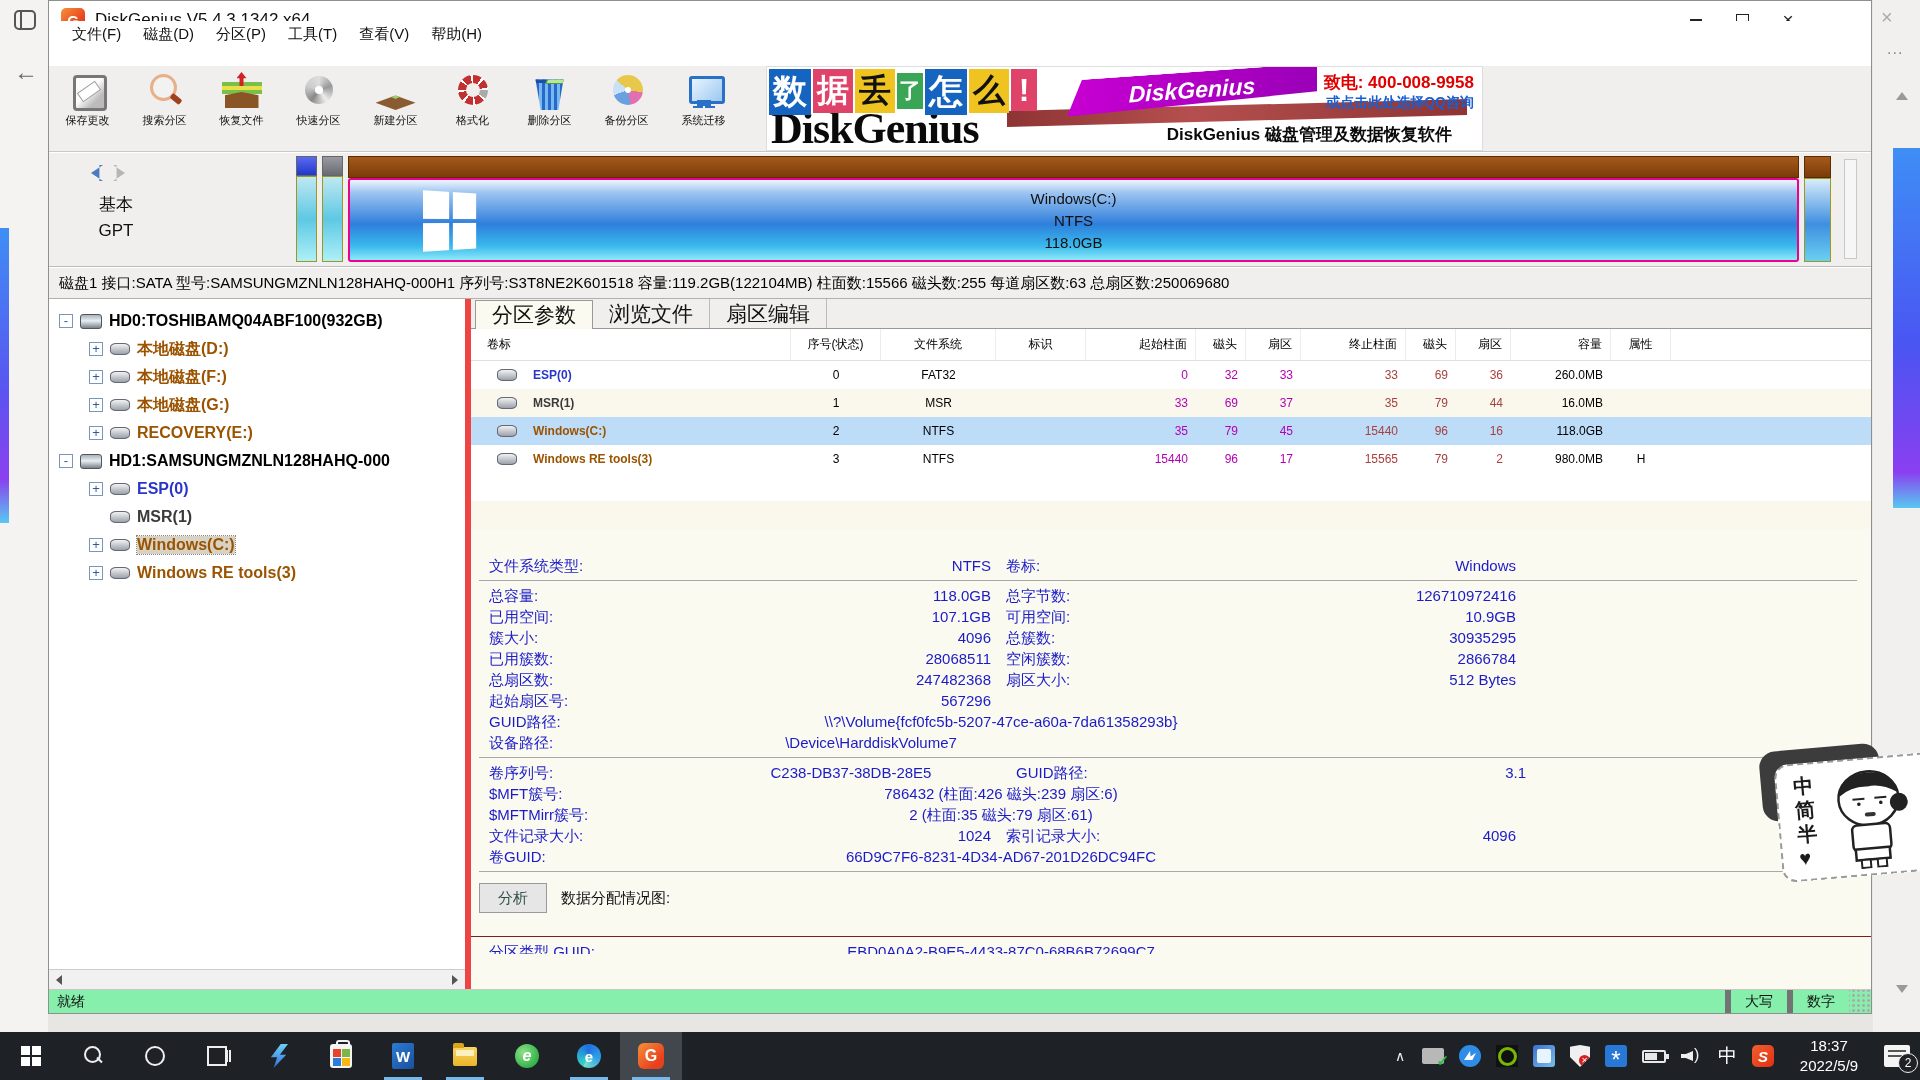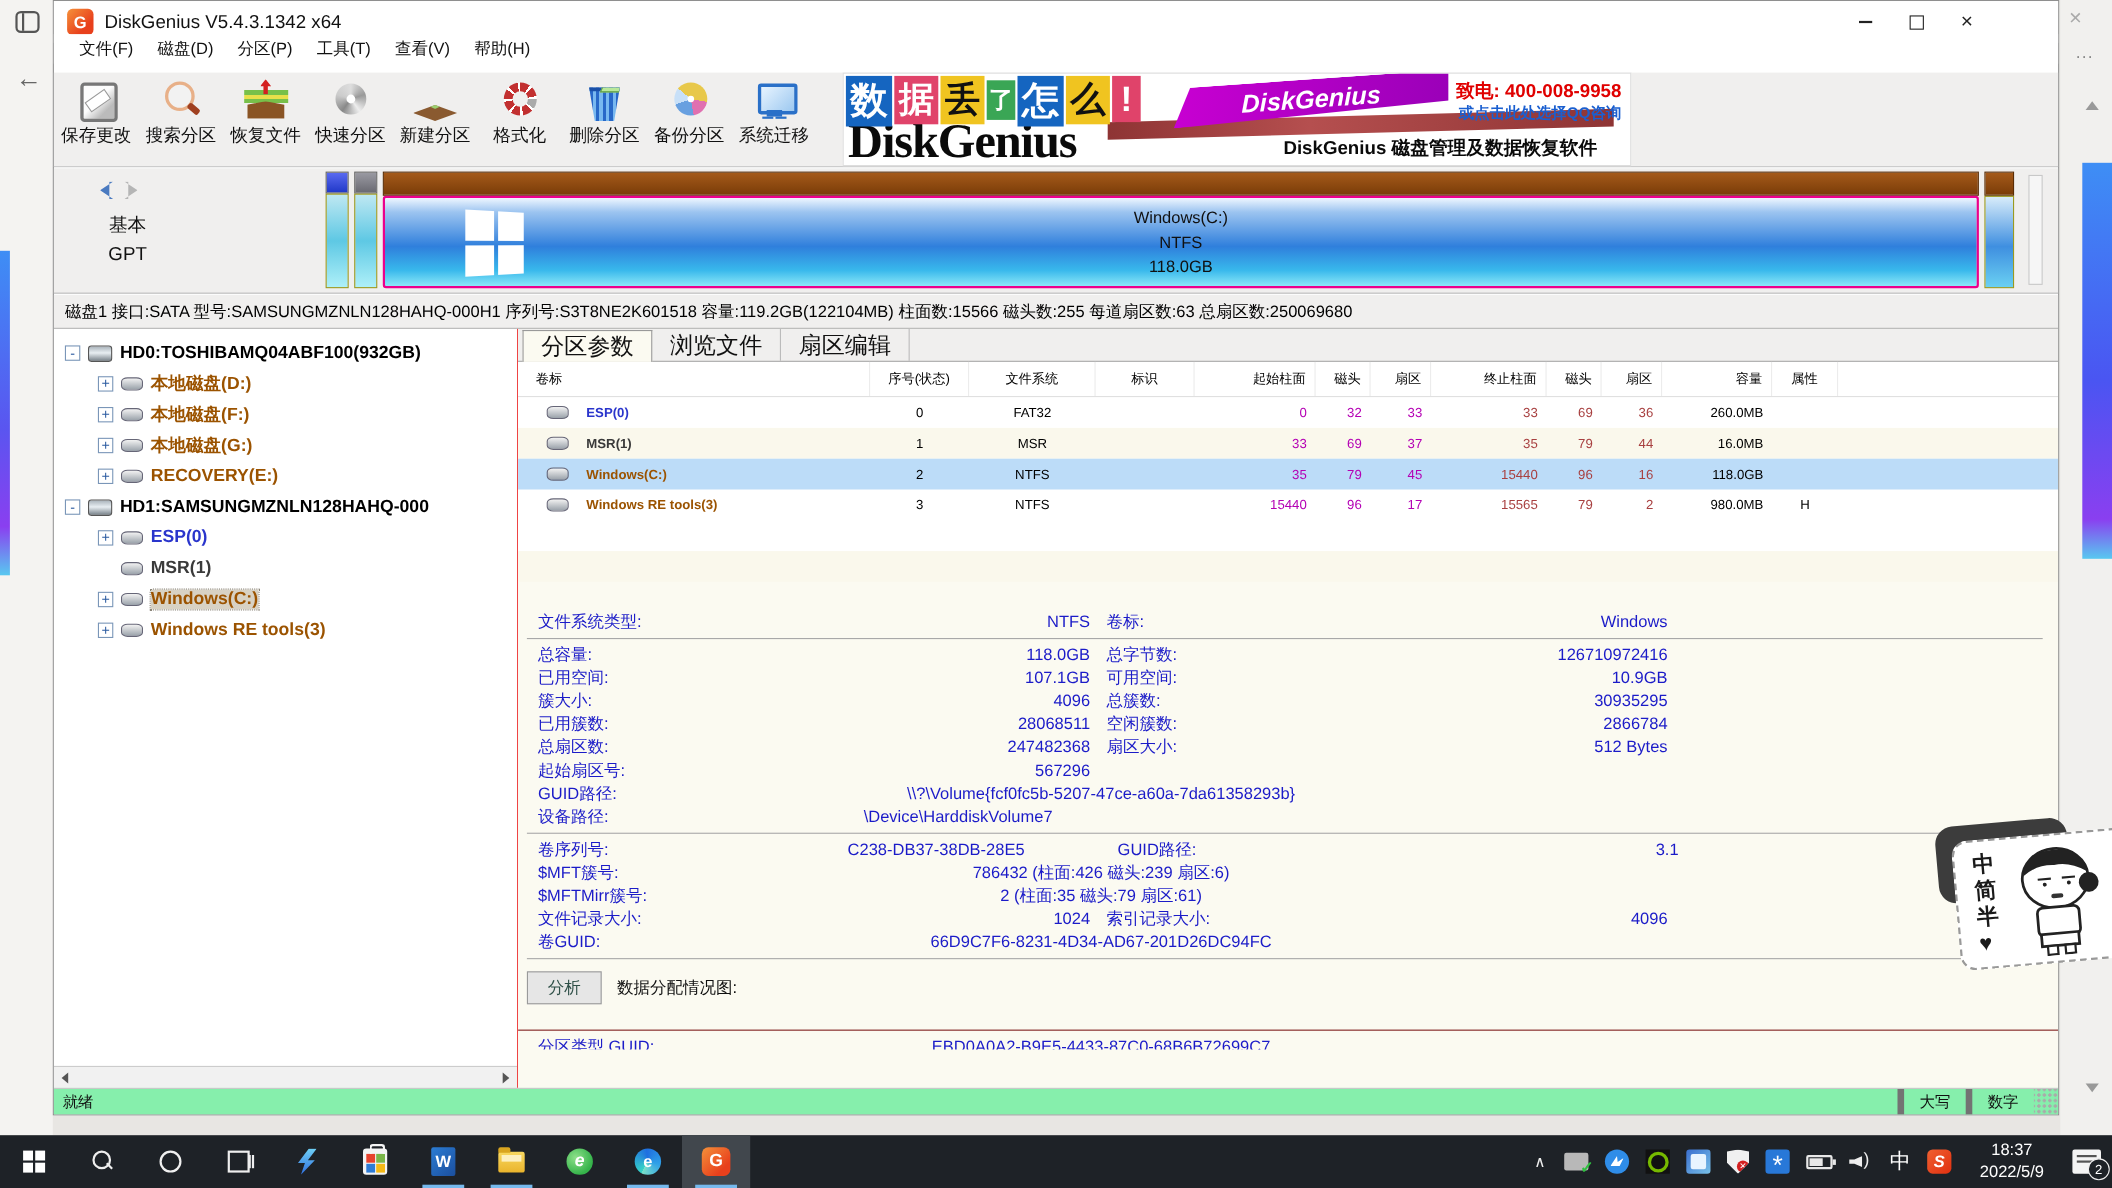--- a/index.html
+++ b/index.html
@@ -26,26 +26,26 @@
 
   .titlebar { position:absolute; left:0; top:0; right:0; height:38px; background:#fff; display:flex; align-items:center; }
   .app-icon { width:24px; height:24px; margin-left:12px; border-radius:5px; background:linear-gradient(135deg,#f5913a,#e8401c 70%); color:#fff; font-weight:bold; font-size:15px; display:flex; align-items:center; justify-content:center; }
   .title-text { margin-left:10px; font-size:17px; color:#111; }
   .win-controls { position:absolute; right:60px; top:0; height:38px; display:flex; }
   .wc { width:46px; height:38px; display:flex; align-items:center; justify-content:center; color:#222; }
   .wc-min::before { content:""; width:12px; height:1.5px; background:#222; }
   .wc-max::before { content:""; width:11px; height:11px; border:1.5px solid #222; }
   .wc-close { font-size:19px; }
 
-  .menubar { position:absolute; left:0; top:30px; right:0; height:27px; background:#fff; display:flex; align-items:center; padding-left:12px; }
+  .menubar { position:absolute; left:0; top:20px; right:0; height:27px; background:#fff; display:flex; align-items:center; padding-left:12px; }
   .menu-item { font-size:15px; color:#111; padding:3px 11px; }
 
   .toolbar { position:absolute; left:0; top:65px; right:0; height:86px; background:#f0efee; border-bottom:1px solid #c8c8c8; display:flex; }
   .tb-btn { width:77px; padding-top:6px; text-align:center; }
-  .tb-label { display:block; font-size:16px; color:#111; margin-top:3px; }
+  .tb-label { display:block; font-size:11px; color:#111; margin-top:3px; }
   .ti { width:40px; height:38px; position:relative; margin:0 auto; }
   .ti::before, .ti::after { content:""; position:absolute; }
   .ic-save::before { left:5px; top:3px; width:28px; height:30px; border:3px solid #777; border-radius:4px; background:linear-gradient(135deg,#fcfcfc 45%,#bbb 75%); }
   .ic-save::after { left:10px; top:14px; width:20px; height:9px; background:#fff; border:1px solid #999; transform:rotate(-35deg); }
   .ic-search::before { left:5px; top:2px; width:21px; height:21px; border:3px solid #e8b088; border-radius:50%; background:#f2f2f2; }
   .ic-search::after { left:25px; top:24px; width:12px; height:6px; background:#a04020; border-radius:2px; transform:rotate(40deg); }
   .ic-recover { background:linear-gradient(180deg,transparent 10px,#78c04a 10px 14px,#e8e04a 14px 18px,#78c04a 18px 22px,transparent 22px); }
   .ic-recover::before { left:3px; top:20px; width:34px; height:16px; background:#8a5424; clip-path:polygon(0 20%,50% 0,100% 20%,100% 100%,0 100%); }
   .ic-recover::after { left:15px; top:0; width:10px; height:14px; background:#d42020; clip-path:polygon(50% 0,100% 45%,70% 45%,70% 100%,30% 100%,30% 45%,0 45%); }
   .ic-quick::before { left:6px; top:4px; width:28px; height:28px; border-radius:50%; background:conic-gradient(#ddd,#999,#eee,#888,#ccc,#ddd); }
@@ -102,21 +102,21 @@
   .pt-text { position:absolute; left:0; right:0; top:8px; text-align:center; font-size:15px; color:#101010; line-height:1.45; }
   .pt-re { position:absolute; right:0; top:0; width:27px; height:108px; }
   .pt-re .pt-cap { height:22px; background:linear-gradient(180deg,#a55a1a,#7a3c08); border:1px solid #5a2c04; }
   .pt-re .pt-body { height:84px; border:1px solid #9a9a20; background:linear-gradient(180deg,#d8ecfa,#3f8fe0 55%,#6ad0f2); }
   .dg-miniscroll { position:absolute; right:14px; top:6px; width:13px; height:100px; background:#f6f6f6; border:1px solid #c8c8c8; }
 
   .infobar { position:absolute; left:0; top:267px; right:0; height:31px; background:#f0efee; border-bottom:1px solid #b0b0b0; display:flex; align-items:center; padding-left:10px; font-size:15px; color:#000; }
 
   
   .main { position:absolute; left:0; top:298px; right:0; bottom:24px; display:flex; }
-  .treepanel { width:422px; background:#fff; border-right:1px solid #ef4444; position:relative; overflow:hidden; }
+  .treepanel { width:422px; background:#fff; border-right:6px solid #ef4444; position:relative; overflow:hidden; }
   .tree { padding-top:8px; }
   .tree-item { height:28px; display:flex; align-items:center; font-weight:bold; font-size:16px; padding-left:10px; white-space:nowrap; }
   .tree-item.vol { padding-left:40px; }
   .exp { width:14px; height:14px; border:1px solid #7a96b8; background:#fff; margin-right:7px; flex:none; position:relative; }
   .exp::before { position:absolute; left:0; right:0; top:-2px; text-align:center; font-size:13px; color:#2a5aa0; font-weight:normal; }
   .exp.minus::before { content:"-"; }
   .exp.plus::before { content:"+"; }
   .exp.none { visibility:hidden; }
   .tico { flex:none; margin-right:7px; }
   .tico.disk { width:22px; height:15px; background:linear-gradient(180deg,#aab4bc,#e8eef2 45%,#78828a); border:1px solid #555; border-radius:3px; }

